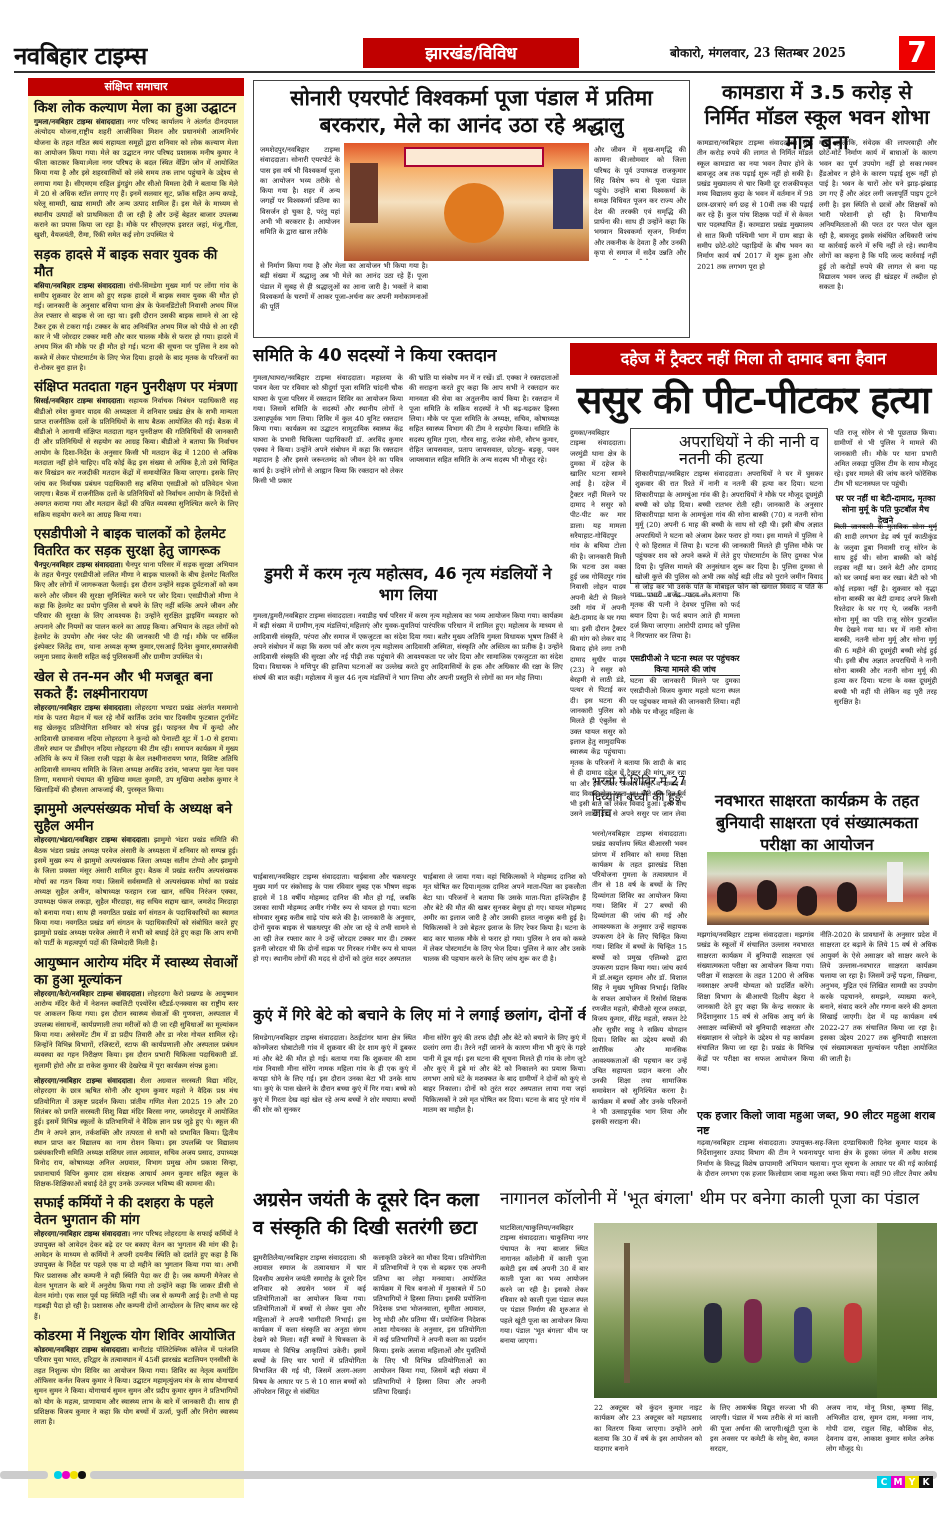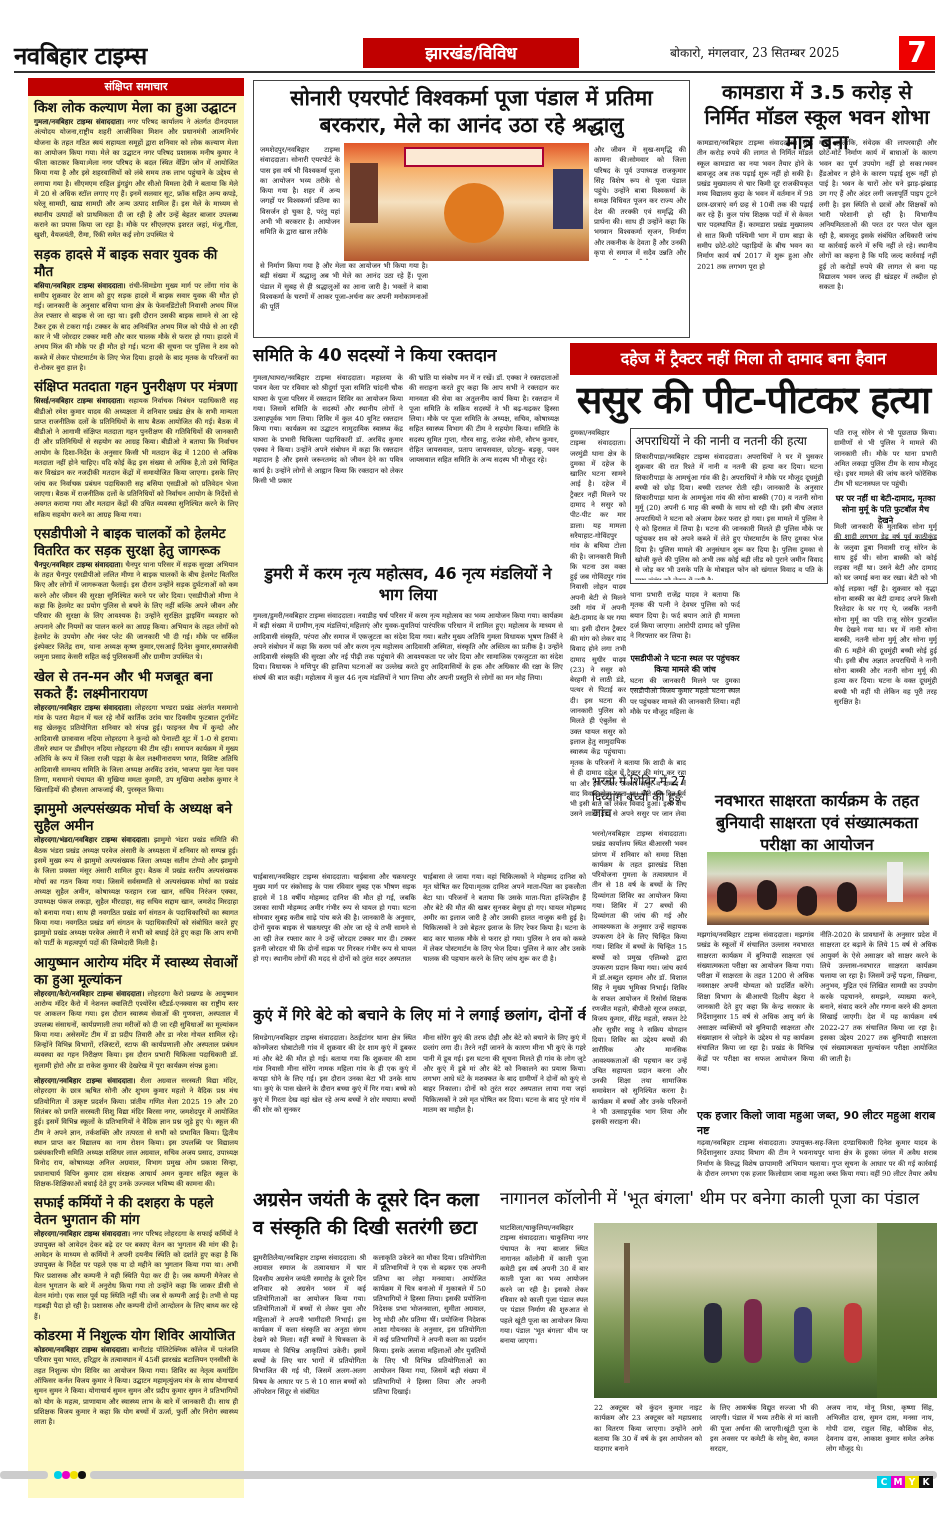--- a/index.html
+++ b/index.html
@@ -1,37 +1,37 @@
 <!DOCTYPE html>
 <html><head>
 <meta charset="utf-8">
 <style>
   * { box-sizing: border-box; margin: 0; padding: 0; }
   body { width: 945px; height: 1520px; background: #fff; font-family: "DejaVu Sans", sans-serif; color: #111; position: relative; overflow: hidden; }
   .abs { position: absolute; }
   .masthead-title { left: 14px; top: 38px; font-size: 24px; font-weight: bold; font-family: "DejaVu Serif", serif; letter-spacing: -0.5px; }
   .section-tag { left: 363px; top: 38px; width: 216px; height: 30px; background: #c00000; color: #fff; font-size: 17px; text-align: center; line-height: 30px; font-weight: bold; }
-  .dateline { left: 670px; top: 44px; font-size: 12px; font-weight: normal; font-family: "DejaVu Serif", serif; }
+  .dateline { left: 670px; top: 44px; font-size: 12px; font-weight: bold; font-family: "DejaVu Serif", serif; }
   .page-num { left: 899px; top: 36px; width: 36px; height: 34px; background: #e00; color: #fff; font-size: 28px; font-weight: bold; text-align: center; line-height: 34px; }
   .top-rule { left: 14px; top: 71px; width: 921px; height: 2px; background: #333; }
 
   .brief-col { left: 28px; top: 78px; width: 216px; height: 1420px; background: #fef9c3; }
   .brief-head { background: #c00000; color: #fff; font-size: 11px; text-align: center; height: 18px; line-height: 18px; font-weight: bold; }
   .brief { padding: 3px 6px 2px 6px; }
   .brief h3 { font-size: 13.5px; font-weight: bold; line-height: 17px; margin-bottom: 1px; font-family: "DejaVu Sans", sans-serif; }
   .brief p { font-size: 7px; line-height: 10.3px; text-align: justify; font-family: "DejaVu Serif", serif; }
   .brief p b { font-weight: bold; }
 
   .box { border: 1px solid #444; }
   .hl-big { font-weight: bold; text-align: center; }
   .bodytext { font-size: 7px; line-height: 10.3px; text-align: justify; font-family: "DejaVu Serif", serif; }
   .col { position: absolute; }
   .photo { position: absolute; overflow: hidden; }
   .red-band { background: #c00000; color: #fff; font-weight: bold; text-align: center; }
-  .subhead { font-weight: bold; text-align: center; font-size: 8px; border-bottom: 1px solid #333; padding-bottom: 14px; margin: 2px 0; }
+  .subhead { font-weight: bold; text-align: center; font-size: 8px; border-bottom: 1px solid #333; padding-bottom: 1px; margin: 2px 0; }
 
   .reg-bar { position: absolute; height: 8px; background: #ccc; border-radius: 4px; }
   .reg-dot { position: absolute; width: 8px; height: 8px; border-radius: 50%; }
   .cmyk { position: absolute; top: 1476px; left: 877px; display: flex; }
   .cmyk span { display: block; width: 14px; height: 12px; font-size: 9px; color: #fff; text-align: center; line-height: 12px; font-weight: bold; }
 </style>
 </head>
 <body>
 
 <div class="abs masthead-title">नवबिहार टाइम्स</div>
@@ -114,21 +114,21 @@
   <div class="hl-big" style="font-size:16px;line-height:21px;">डुमरी में करम नृत्य महोत्सव, 46 नृत्य मंडलियों ने भाग लिया</div>
   <div class="bodytext" style="margin-top:6px;height:190px;overflow:hidden;">गुमला/डुमरी/नवबिहार टाइम्स संवाददाता। नवाडीह चर्च परिसर में करम नृत्य महोत्सव का भव्य आयोजन किया गया। कार्यक्रम में बड़ी संख्या में ग्रामीण,नृत्य मंडलियां,महिलाएं और युवक-युवतियां पारंपरिक परिधान में शामिल हुए। महोत्सव के माध्यम से आदिवासी संस्कृति, परंपरा और समाज में एकजुटता का संदेश दिया गया। बतौर मुख्य अतिथि गुमला विधायक भूषण तिर्की ने अपने संबोधन में कहा कि करम पर्व और करम नृत्य महोत्सव आदिवासी अस्मिता, संस्कृति और अस्तित्व का प्रतीक है। उन्होंने आदिवासी संस्कृति की सुरक्षा और नई पीढ़ी तक पहुंचाने की आवश्यकता पर जोर दिया और सामाजिक एकजुटता का संदेश दिया। विधायक ने मणिपुर की हालिया घटनाओं का उल्लेख करते हुए आदिवासियों के हक और अधिकार की रक्षा के लिए संघर्ष की बात कही। महोत्सव में कुल 46 नृत्य मंडलियों ने भाग लिया और अपनी प्रस्तुति से लोगों का मन मोह लिया।</div>
 </div>
 
 <div class="abs red-band" style="left:570px;top:343px;width:367px;height:32px;line-height:32px;font-size:16px;">दहेज में ट्रैक्टर नहीं मिला तो दामाद बना हैवान</div>
 <div class="abs hl-big" style="left:570px;top:378px;width:367px;font-size:38px;line-height:44px;font-family:'DejaVu Sans',sans-serif;letter-spacing:-1px;">ससुर की पीट-पीटकर हत्या</div>
 <div class="abs bodytext" style="left:570px;top:428px;width:56px;height:330px;overflow:hidden;">दुमका/नवबिहार टाइम्स संवाददाता। जरमुंडी थाना क्षेत्र के दुमका में दहेज के खातिर घटना सामने आई है। दहेज में ट्रैक्टर नहीं मिलने पर दामाद ने ससुर को पीट-पीट कर मार डाला। यह मामला सरैयाहाट-गोविंदपुर गांव के बघिया टोला की है। जानकारी मिली कि घटना उस वक्त हुई जब गोविंदपुर गांव निवासी लोहन यादव अपनी बेटी से मिलने उसी गांव में अपनी बेटी-दामाद के घर गया था। इसी दौरान ट्रैक्टर की मांग को लेकर वाद विवाद होने लगा तभी दामाद सुधीर यादव (23) ने ससुर को बेरहमी से लाठी डंडे, पत्थर से पिटाई कर दी। इस घटना की जानकारी पुलिस को मिलते ही एंबुलेंस से उक्त घायल ससुर को इलाज हेतु सामुदायिक स्वास्थ्य केंद्र पहुंचाया। जहां चिकित्सक ने प्राथमिक इलाज कर उसकी गंभीर स्थिति को देखते हुए उसे तुरंत देवघर रेफर कर दिया गया। बताया गया कि देवघर सदर अस्पताल में इलाज के दौरान उसकी मौत हो गई।</div>
 <div class="abs bodytext" style="left:570px;top:758px;width:116px;height:62px;overflow:hidden;">मृतक के परिजनों ने बताया कि शादी के बाद से ही दामाद दहेज में ट्रैक्टर की मांग कर रहा था और इसे लेकर अक्सर ससुर व दामाद में वाद विवाद होता रहता था। बीते एक दिन पूर्व भी इसी बात को लेकर विवाद हुआ। इसी बीच उसने लाठी डंडा से अपने ससुर पर जान लेवा हमला कर दिया। इस मामले में</div>
 
 <div class="abs box" style="left:630px;top:428px;width:198px;height:156px;padding:4px;">
-  <div style="font-size:12px;line-height:17px;">अपराधियों ने की नानी व नतनी की हत्या</div>
+  <div style="font-size:16px;line-height:17px;margin-left:44px;">अपराधियों ने की नानी व नतनी की हत्या</div>
   <div class="bodytext" style="height:128px;overflow:hidden;margin-top:2px;">शिकारीपाड़ा/नवबिहार टाइम्स संवाददाता। अपराधियों ने घर में घुसकर शुक्रवार की रात रिश्ते में नानी व नतनी की हत्या कर दिया। घटना शिकारीपाड़ा के आमचुंआ गांव की है। अपराधियों ने मौके पर मौजूद दूधमुंही बच्ची को छोड़ दिया। बच्ची रातभर रोती रही। जानकारी के अनुसार शिकारीपाड़ा थाना के आमचुंआ गांव की सोना बास्की (70) व नतनी सोना मुर्मू (20) अपनी 6 माह की बच्ची के साथ सो रही थी। इसी बीच अज्ञात अपराधियों ने घटना को अंजाम देकर फरार हो गया। इस मामले में पुलिस ने ऐ को हिरासत में लिया है। घटना की जानकारी मिलते ही पुलिस मौके पर पहुंचकर शव को अपने कब्जे में लेते हुए पोस्टमार्टम के लिए दुमका भेज दिया है। पुलिस मामले की अनुसंधान शुरू कर दिया है। पुलिस दुमका से खोजी कुत्ते की पुलिस को अभी तक कोई बड़ी लीड को पुराने जमीन विवाद से जोड़ कर भी उसके पति के मोबाइल फोन को खंगाल विवाद व पति के साथ संबंध को लेकर में जुटी है।</div>
 </div>
 <div class="abs bodytext" style="left:630px;top:590px;width:110px;height:60px;overflow:hidden;">थाना प्रभारी राजेंद्र यादव ने बताया कि मृतक की पत्नी ने देवघर पुलिस को फर्द बयान दिया है। फर्द बयान आते ही मामला दर्ज किया जाएगा। आरोपी दामाद को पुलिस ने गिरफ्तार कर लिया है।</div>
 <div class="abs subhead" style="left:630px;top:650px;width:110px;">एसडीपीओ ने घटना स्थल पर पहुंचकर किया मामले की जांच</div>
 <div class="abs bodytext" style="left:630px;top:676px;width:110px;height:50px;overflow:hidden;">घटना की जानकारी मिलने पर दुमका एसडीपीओ विजय कुमार महतो घटना स्थल पर पहुंचकर मामले की जानकारी लिया। वहीं मौके पर मौजूद महिला के</div>
 <div class="abs bodytext" style="left:834px;top:428px;width:103px;height:60px;overflow:hidden;">पति राजू सोरेन से भी पूछताछ किया। ग्रामीणों से भी पुलिस ने मामले की जानकारी ली। मौके पर थाना प्रभारी अमित लकड़ा पुलिस टीम के साथ मौजूद रहे। इधर मामले की जांच करने फोरेंसिक टीम भी घटनास्थल पर पहुंची।</div>
 <div class="abs subhead" style="left:834px;top:490px;width:103px;">घर पर नहीं था बेटी-दामाद, मृतका सोना मुर्मू के पति फुटबॉल मैच देखने</div>
 <div class="abs bodytext" style="left:834px;top:522px;width:103px;height:200px;overflow:hidden;">मिली जानकारी के मुताबिक सोना मुर्मू की शादी लगभग डेढ़ वर्ष पूर्व काठीकुंड के जलुवा डूबा निवासी राजू सोरेन के साथ हुई थी। सोना बास्की को कोई लड़का नहीं था। उसने बेटी और दामाद को घर जमाई बना कर रखा। बेटी को भी कोई लड़का नहीं है। शुक्रवार को वृद्धा सोना बास्की का बेटी दामाद अपने किसी रिश्तेदार के घर गए थे, जबकि नतनी सोना मुर्मू का पति राजू सोरेन फुटबॉल मैच देखने गया था। घर में नानी सोना बास्की, नतनी सोना मुर्मू और सोना मुर्मू की 6 महीने की दूधमुंही बच्ची सोई हुई थी। इसी बीच अज्ञात अपराधियों ने नानी सोना बास्की और नतनी सोना मुर्मू की हत्या कर दिया। घटना के वक्त दूधमुंही बच्ची भी वहीं थी लेकिन वह पूरी तरह सुरक्षित है।</div>
 
 <div class="abs" style="left:592px;top:773px;width:95px;height:390px;">

